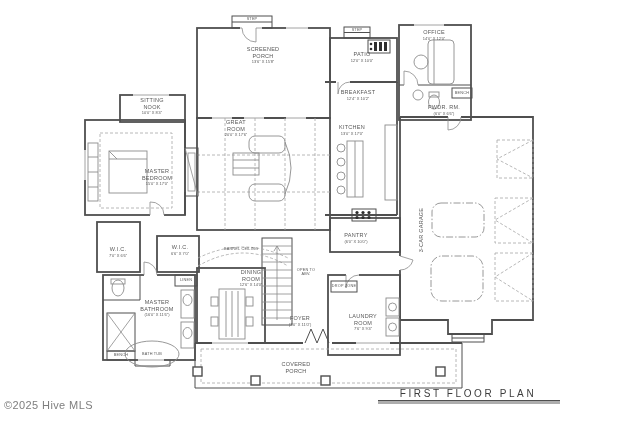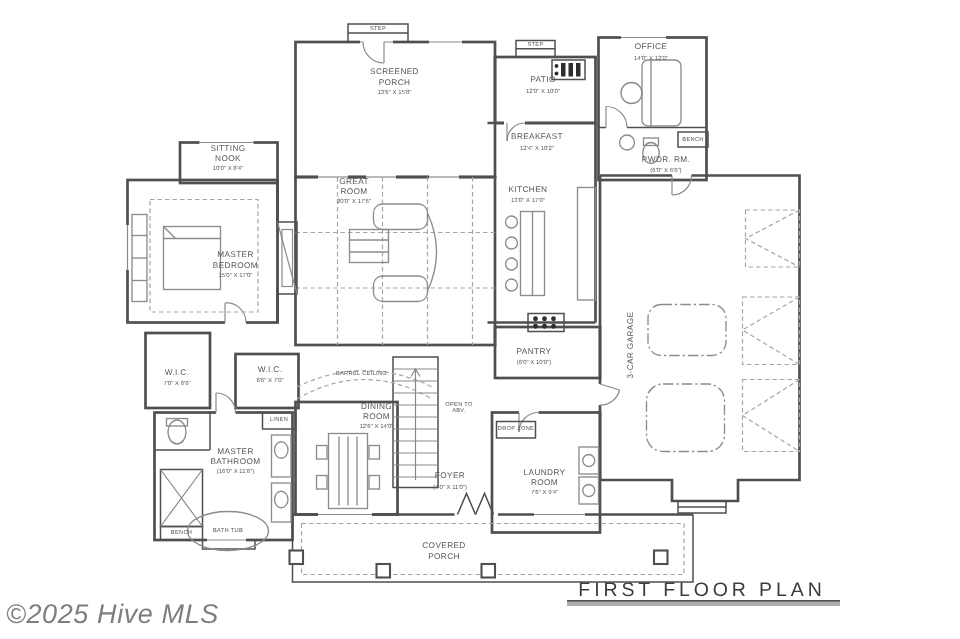--- a/index.html
+++ b/index.html
@@ -19,23 +19,23 @@
   .winfill{fill:#ffffff;stroke:none;}
   .post{fill:#ffffff;stroke:var(--wall);stroke-width:1.4;}
   .dot{fill:#2e2e2e;stroke:none;}
   .lbl{position:absolute;transform:translate(-50%,-50%);text-align:center;
        color:var(--label-text);font-size:5.5px;line-height:1.2;letter-spacing:0.25px;}
   .lbl .dims{font-size:4px;letter-spacing:0;margin-top:1px;color:var(--label-text);}
   .ann{position:absolute;transform:translate(-50%,-50%);text-align:center;
        color:var(--label-text);font-size:3.8px;line-height:1.15;letter-spacing:0.2px;}
   .vert{transform:translate(-50%,-50%) rotate(-90deg);white-space:nowrap;}
   .plan-title{position:absolute;transform:translate(-50%,-50%);white-space:nowrap;
-       font-size:13px;letter-spacing:2.6px;color:var(--title-text);}
+       font-size:10px;letter-spacing:2.6px;color:var(--title-text);}
   .title-underline{position:absolute;height:2.5px;background:#adadad;border-top:1px solid #4f4f4f;}
-  .watermark{position:absolute;font-size:18px;letter-spacing:0.4px;color:var(--watermark-text);font-style:italic;}
+  .watermark{position:absolute;font-size:11px;letter-spacing:0.4px;color:var(--watermark-text);}
 </style>
 </head>
 <body>
 
 <svg id="plan-svg" width="640" height="426" viewBox="0 0 640 426">
 
   <g class="wall">
 
     <rect x="197" y="28" width="133" height="90"></rect>
 

